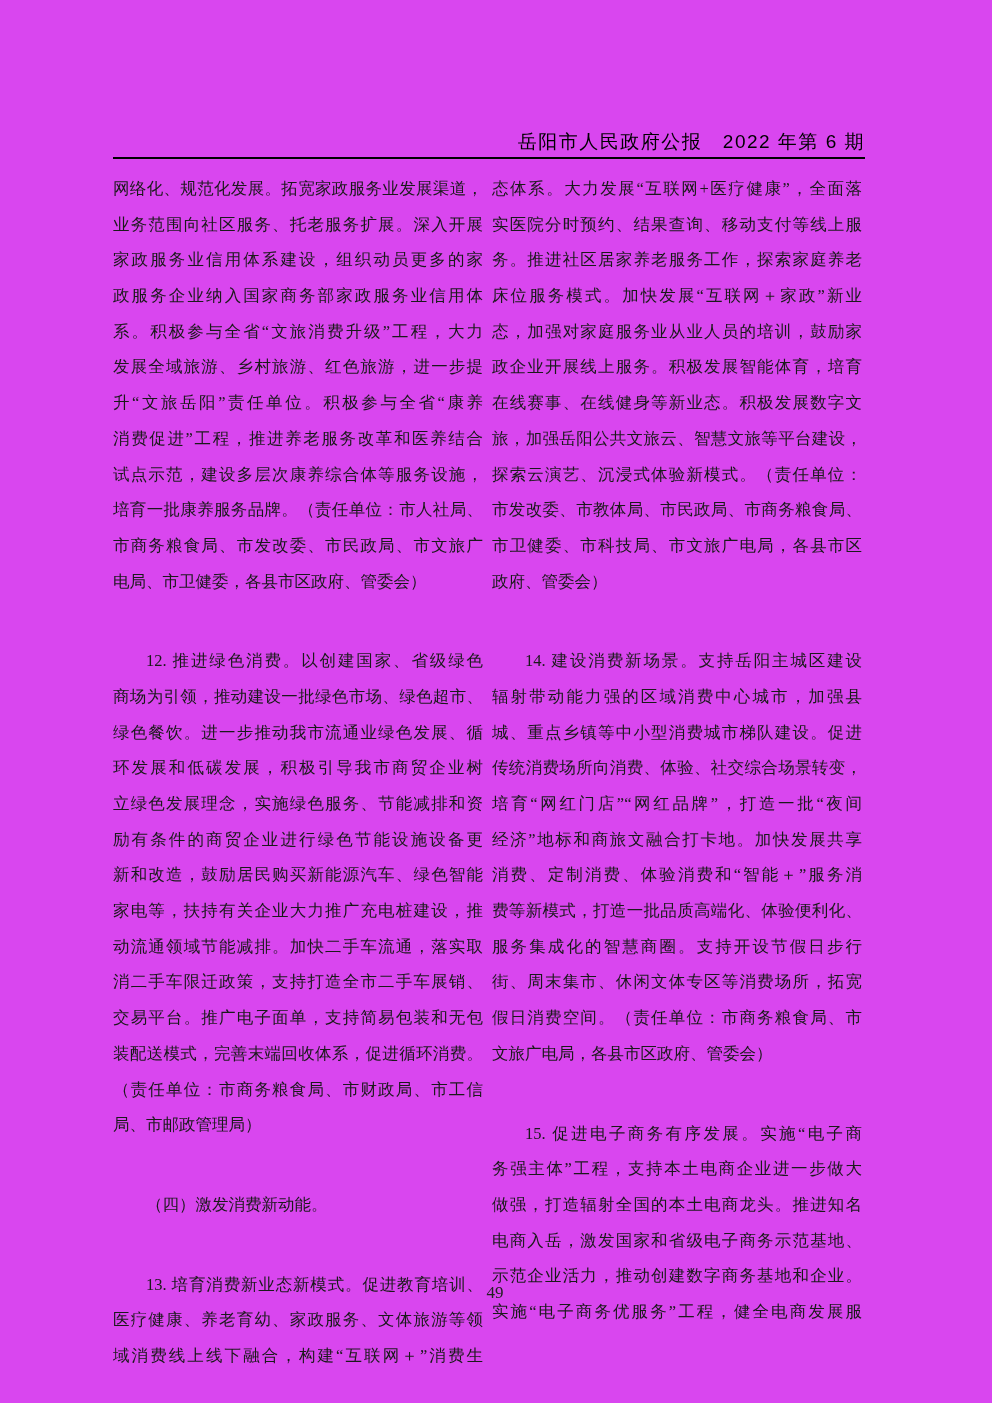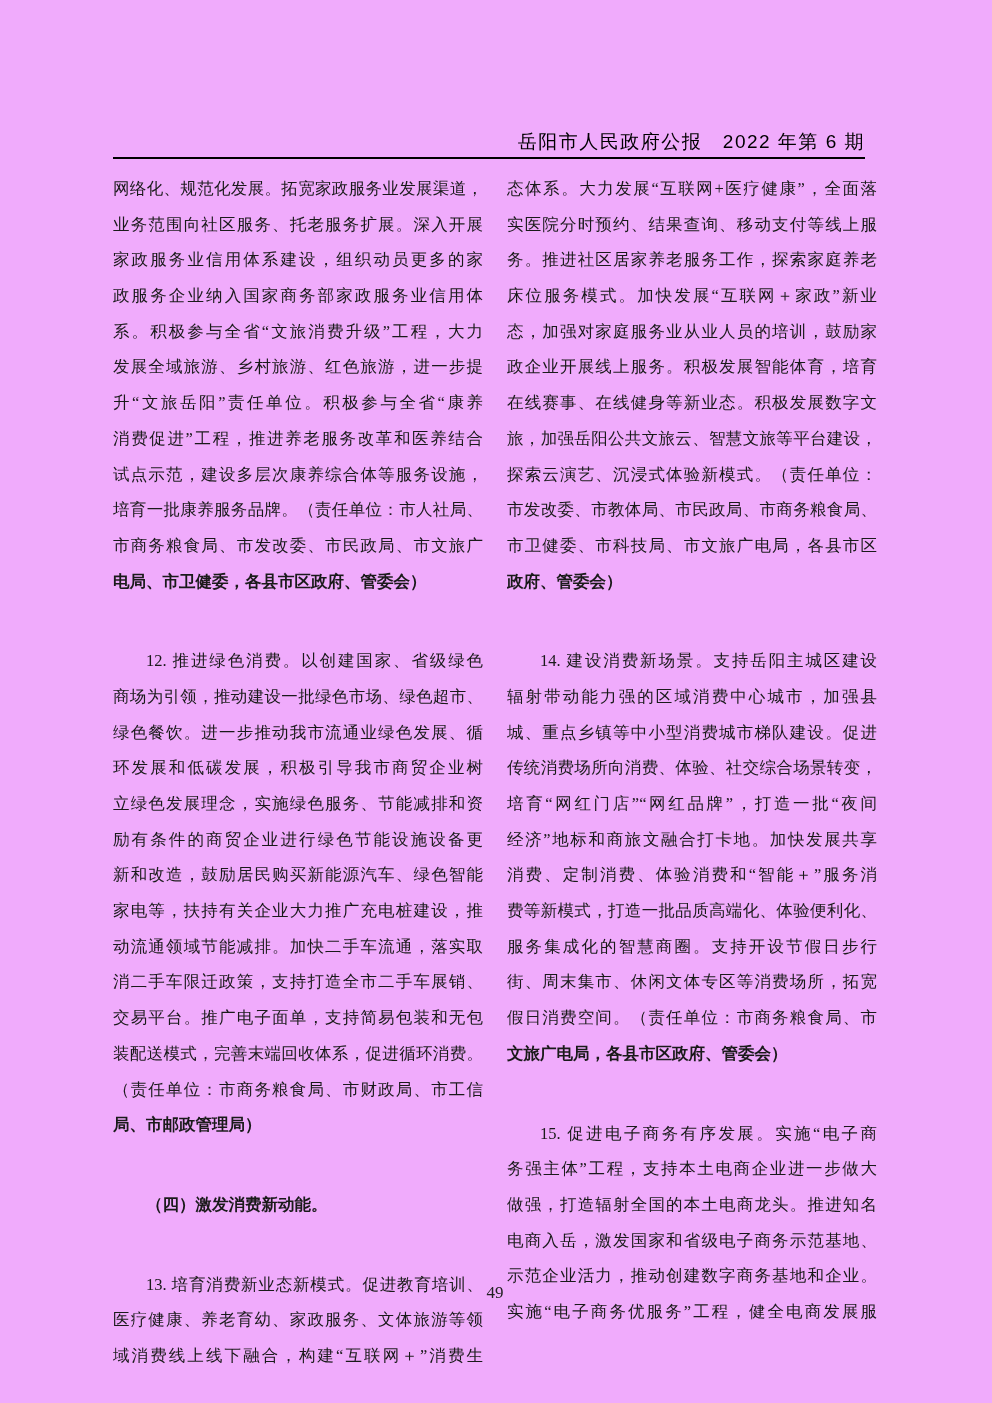--- a/index.html
+++ b/index.html
@@ -4,21 +4,21 @@
 <style>
   html, body {
     margin: 0;
     padding: 0;
     background: #ffffff;
   }
   .page {
     position: relative;
     width: 992px;
     height: 1403px;
-    background: #f0abfc;
+    background: #d946ef;
     color: #151515;
     font-family: "Liberation Serif", "DejaVu Serif", serif;
     overflow: hidden;
   }
   .header-title {
     position: absolute;
     top: 129px;
     left: 113px;
     width: 752px;
     text-align: right;
@@ -35,38 +35,37 @@
     width: 752px;
     height: 2px;
     background: #000000;
   }
   .columns {
     position: absolute;
     top: 171px;
     left: 113px;
     width: 764px;
     display: flex;
-    gap: 24px;
+    gap: 9px;
   }
   .col {
     width: 370px;
   }
   .line {
     height: 35.7px;
     line-height: 35.7px;
     font-size: 16.5px;
     color: #1a1a1a;
     text-align: justify;
     text-align-last: justify;
     overflow: hidden;
   }
   .line.noj {
     text-align: center;
     text-align-last: left;
-    font-weight: bold;
   }
   .line.indent {
     padding-left: 33px;
     margin-top: 44px;
   }
   .footer {
     position: absolute;
     top: 1283px;
     left: 113px;
     width: 764px;

